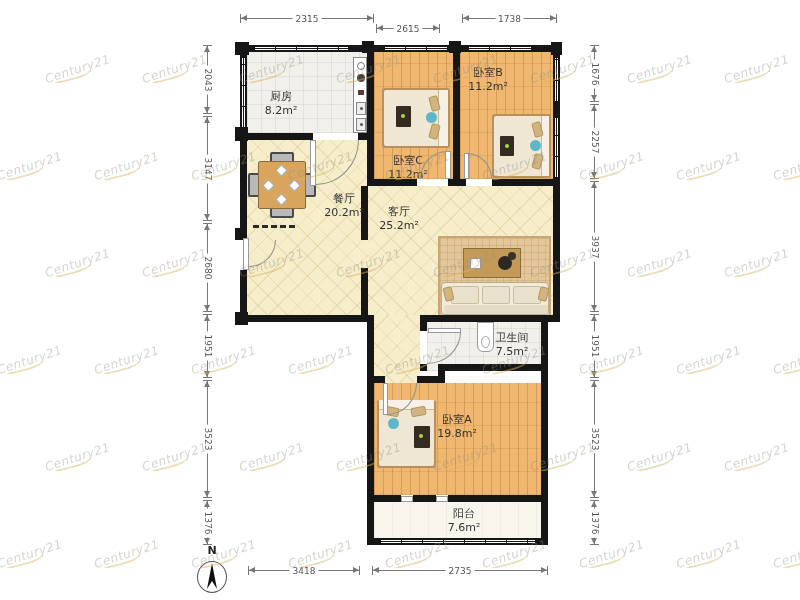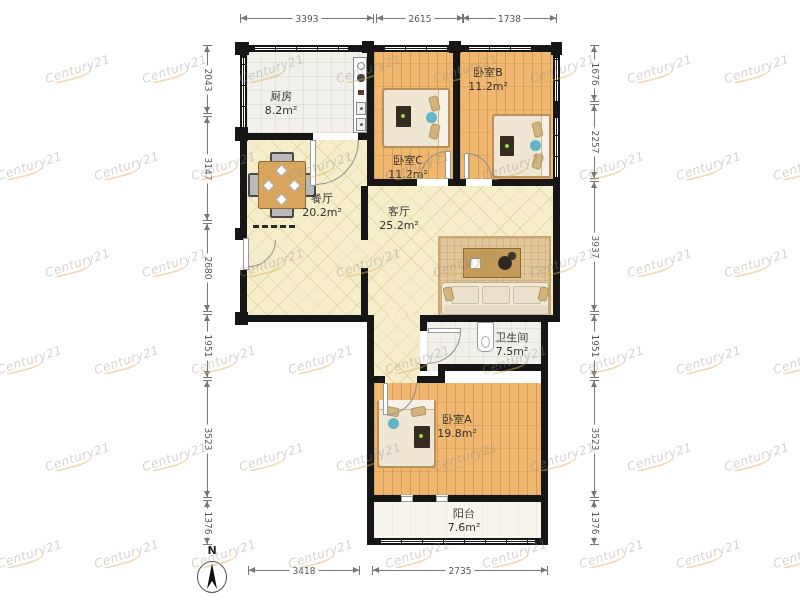--- a/index.html
+++ b/index.html
@@ -273,21 +273,21 @@
     <div>8.2m²</div>
   </div>
   <div class="rlabel" style="left:488px;top:80px">
     <div>卧室B</div>
     <div>11.2m²</div>
   </div>
   <div class="rlabel" style="left:408px;top:168px">
     <div>卧室C</div>
     <div>11.2m²</div>
   </div>
-  <div class="rlabel" style="left:322px;top:206px">
+  <div class="rlabel" style="left:344px;top:206px">
     <div>餐厅</div>
     <div>20.2m²</div>
   </div>
   <div class="rlabel" style="left:399px;top:219px">
     <div>客厅</div>
     <div>25.2m²</div>
   </div>
   <div class="rlabel" style="left:512px;top:345px">
     <div>卫生间</div>
     <div>7.5m²</div>
@@ -295,23 +295,23 @@
   <div class="rlabel" style="left:457px;top:427px">
     <div>卧室A</div>
     <div>19.8m²</div>
   </div>
   <div class="rlabel" style="left:464px;top:521px">
     <div>阳台</div>
     <div>7.6m²</div>
   </div>
 
   <div class="dim dim-h" style="left:240px;top:14px;width:134px">
-      <span>3393</span>
-    </div>
-  <div class="dim dim-h" style="left:376px;top:14px;width:88px">
+      <span>2315</span>
+    </div>
+  <div class="dim dim-h" style="left:376px;top:24px;width:64px">
       <span>2615</span>
     </div>
   <div class="dim dim-h" style="left:462px;top:14px;width:95px">
       <span>1738</span>
     </div>
 
   <div class="dim dim-h" style="left:248px;top:566px;width:112px">
       <span>3418</span>
     </div>
   <div class="dim dim-h" style="left:372px;top:566px;width:176px">

